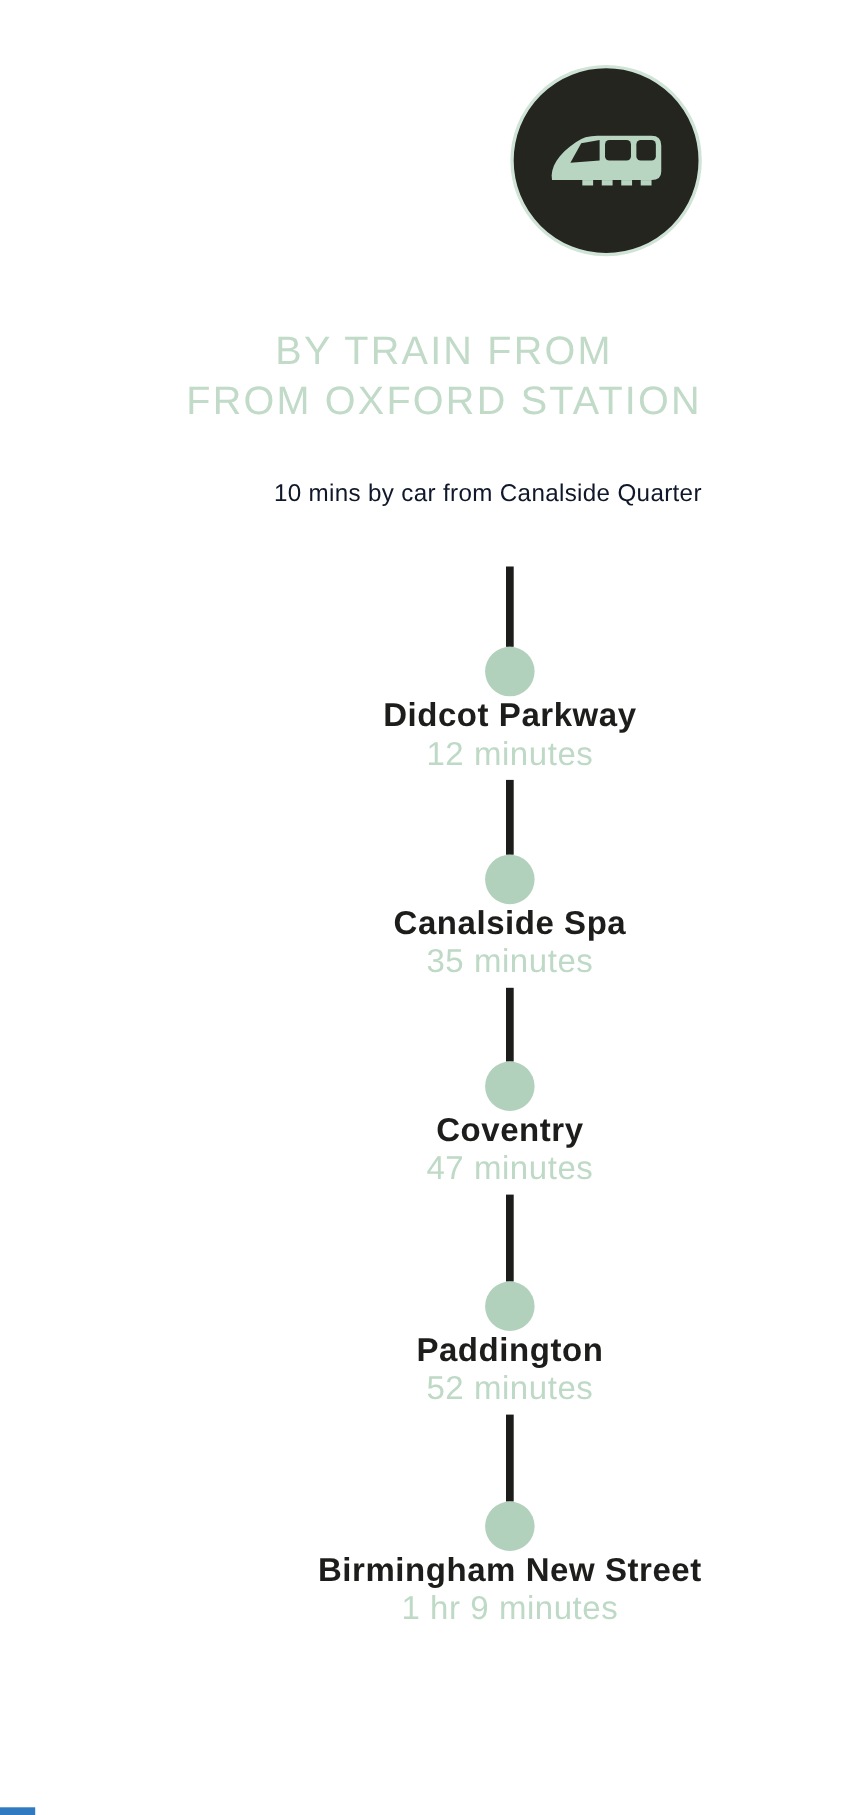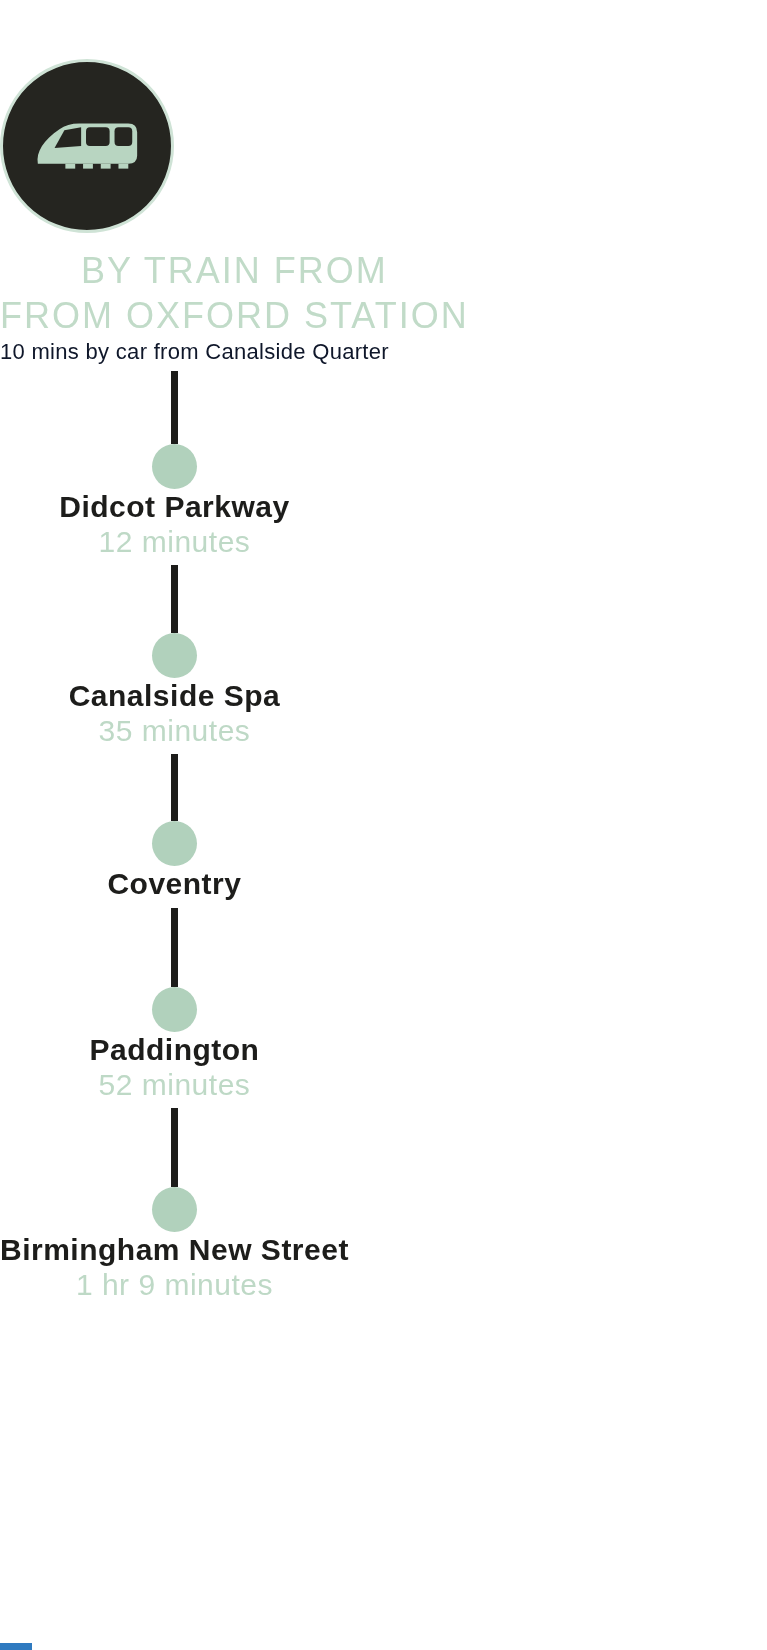--- a/index.html
+++ b/index.html
@@ -12,21 +12,22 @@
     background: #ffffff;
     font-family: "Liberation Sans", "DejaVu Sans", sans-serif;
     position: relative;
     overflow: hidden;
   }
   .page {
     width: 638px;
     height: 1650px;
     display: flex;
     flex-direction: column;
-    align-items: flex-start;
+    align-items: flex-end;
+    gap: 48px;
   }
   
   .icon-circle {
     margin-top: 59px;
     width: 168px;
     height: 168px;
     border-radius: 50%;
     background: #252520;
     border: 3px solid #cfe3d6;
     display: flex;
@@ -155,20 +156,21 @@
       <div class="connector"></div>
       <div class="dot"></div>
       <div class="stop-name">Canalside Spa</div>
       <div class="stop-duration">35 minutes</div>
     </div>
 
     <div class="stop">
       <div class="connector"></div>
       <div class="dot"></div>
       <div class="stop-name">Coventry</div>
+      <div class="stop-duration">47 minutes</div>
     </div>
 
     <div class="stop">
       <div class="connector"></div>
       <div class="dot"></div>
       <div class="stop-name">Paddington</div>
       <div class="stop-duration">52 minutes</div>
     </div>
 
     <div class="stop">

